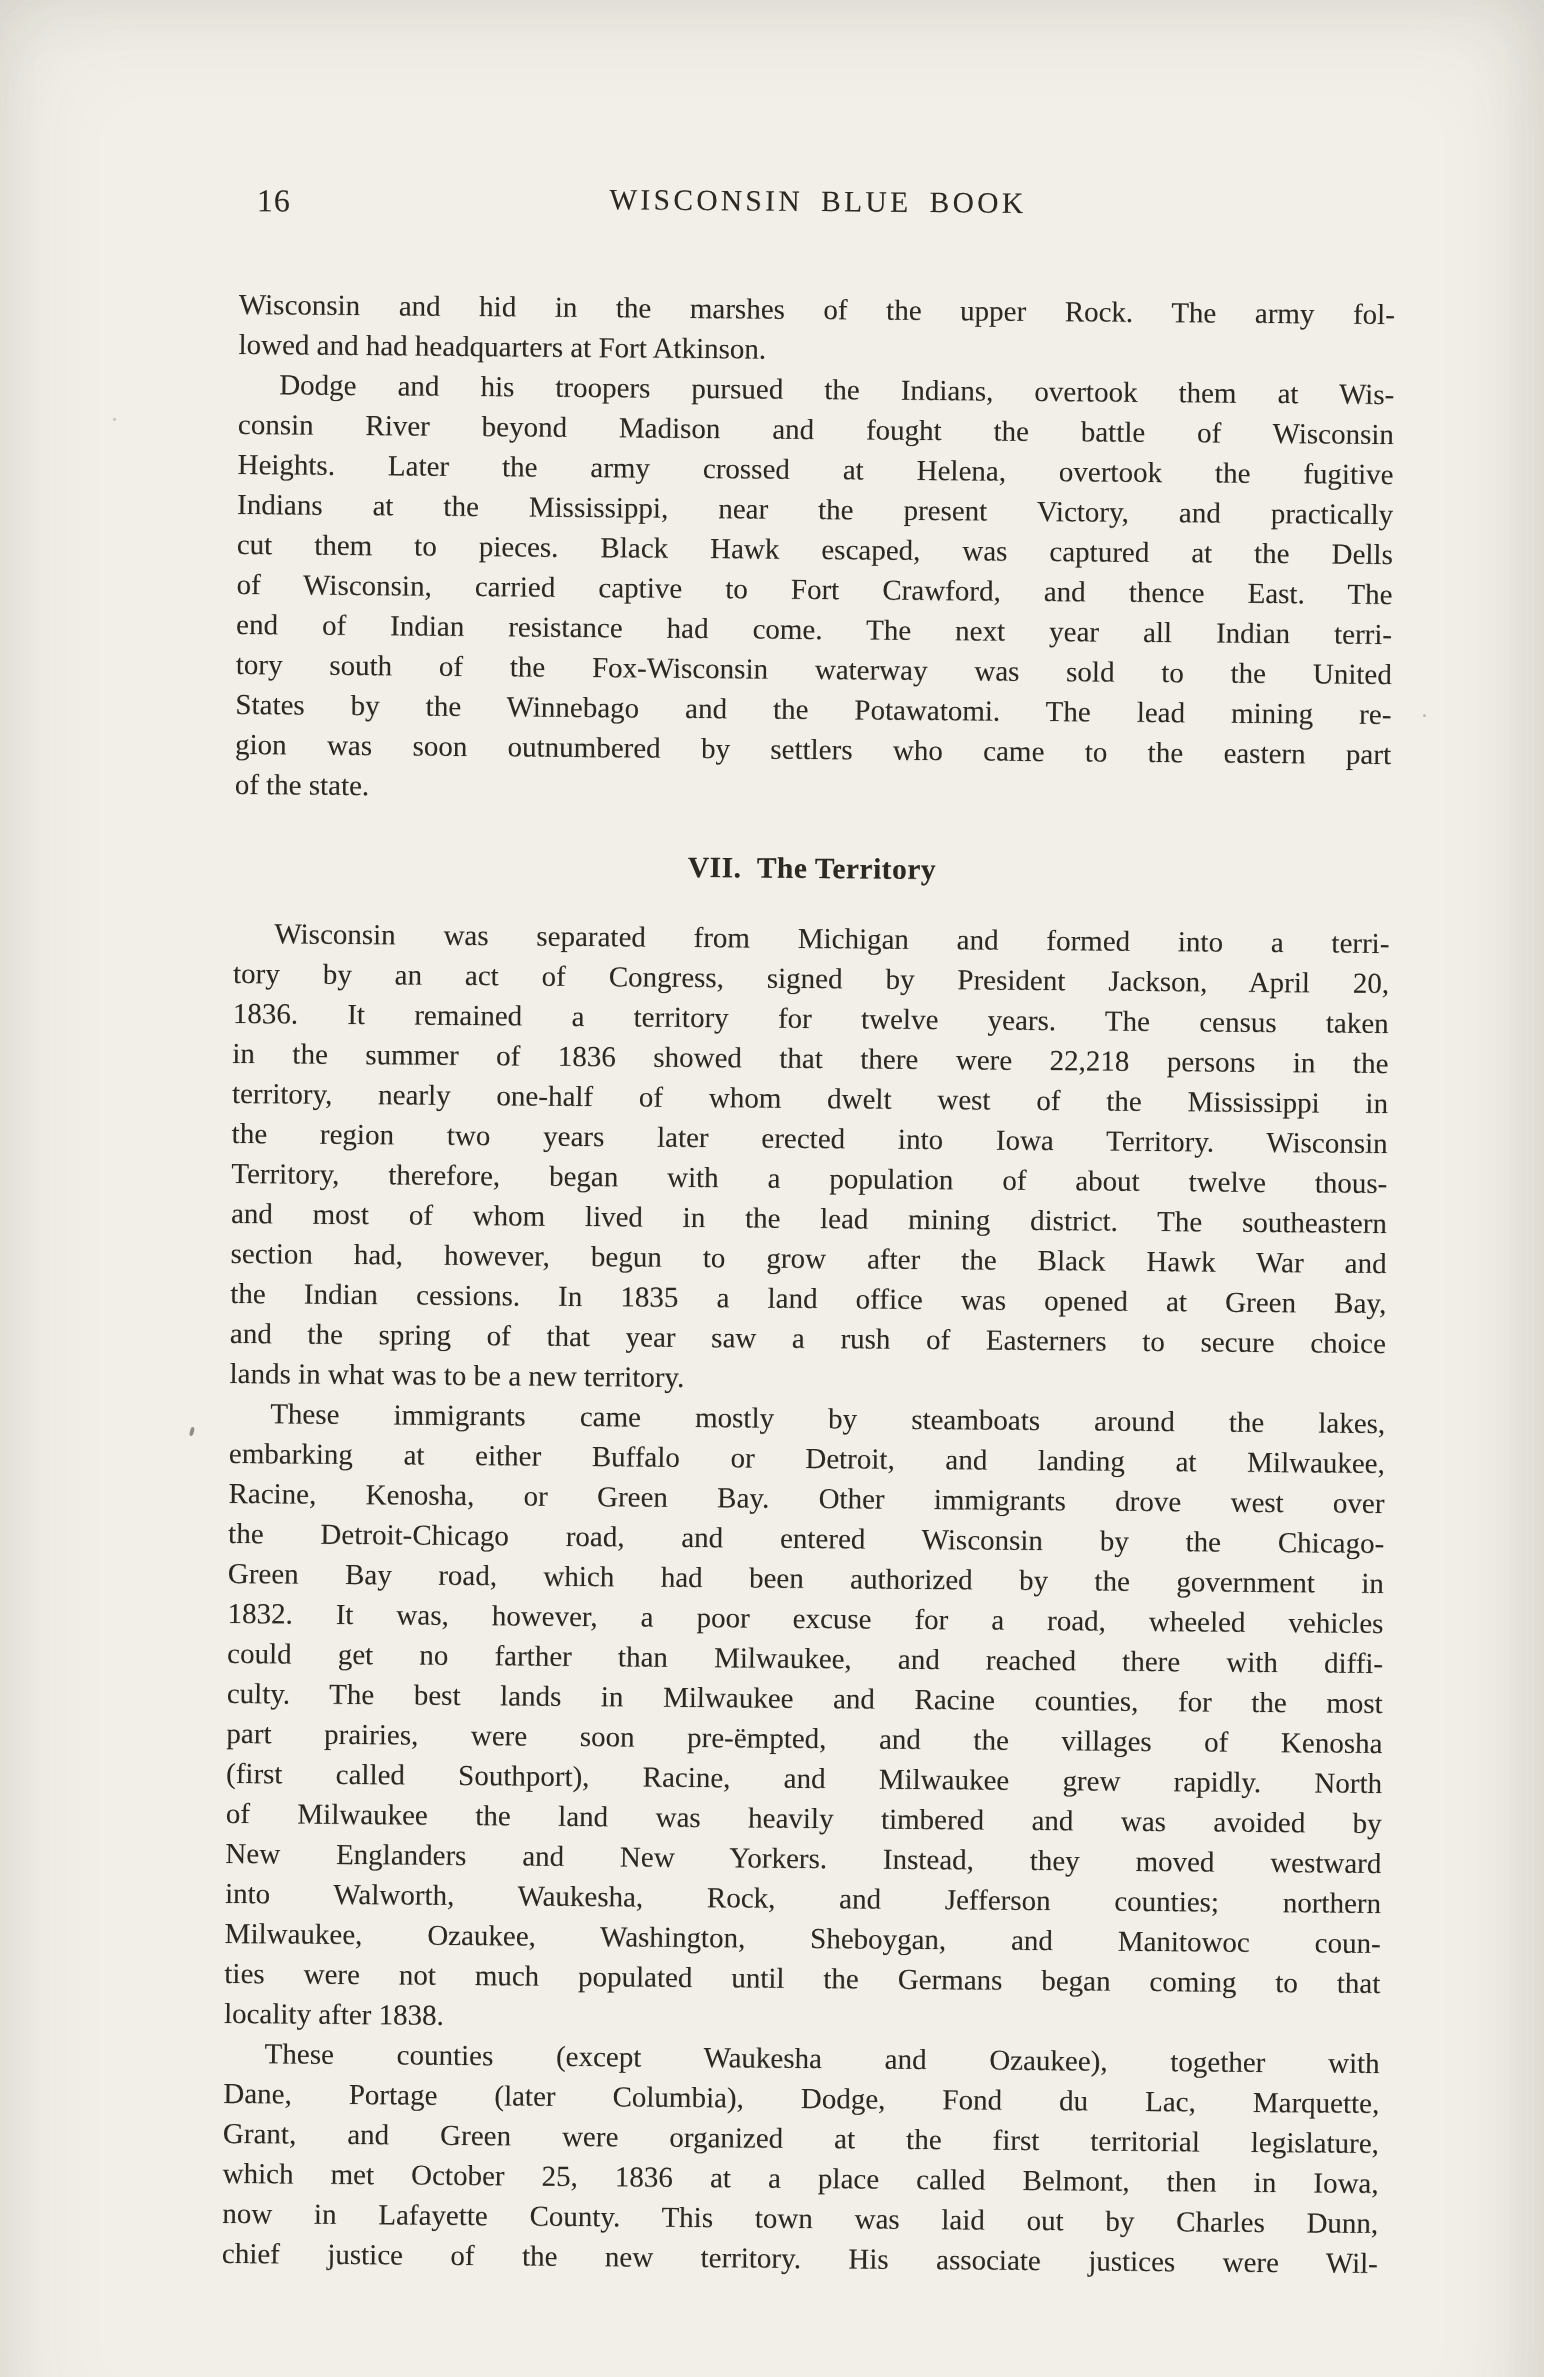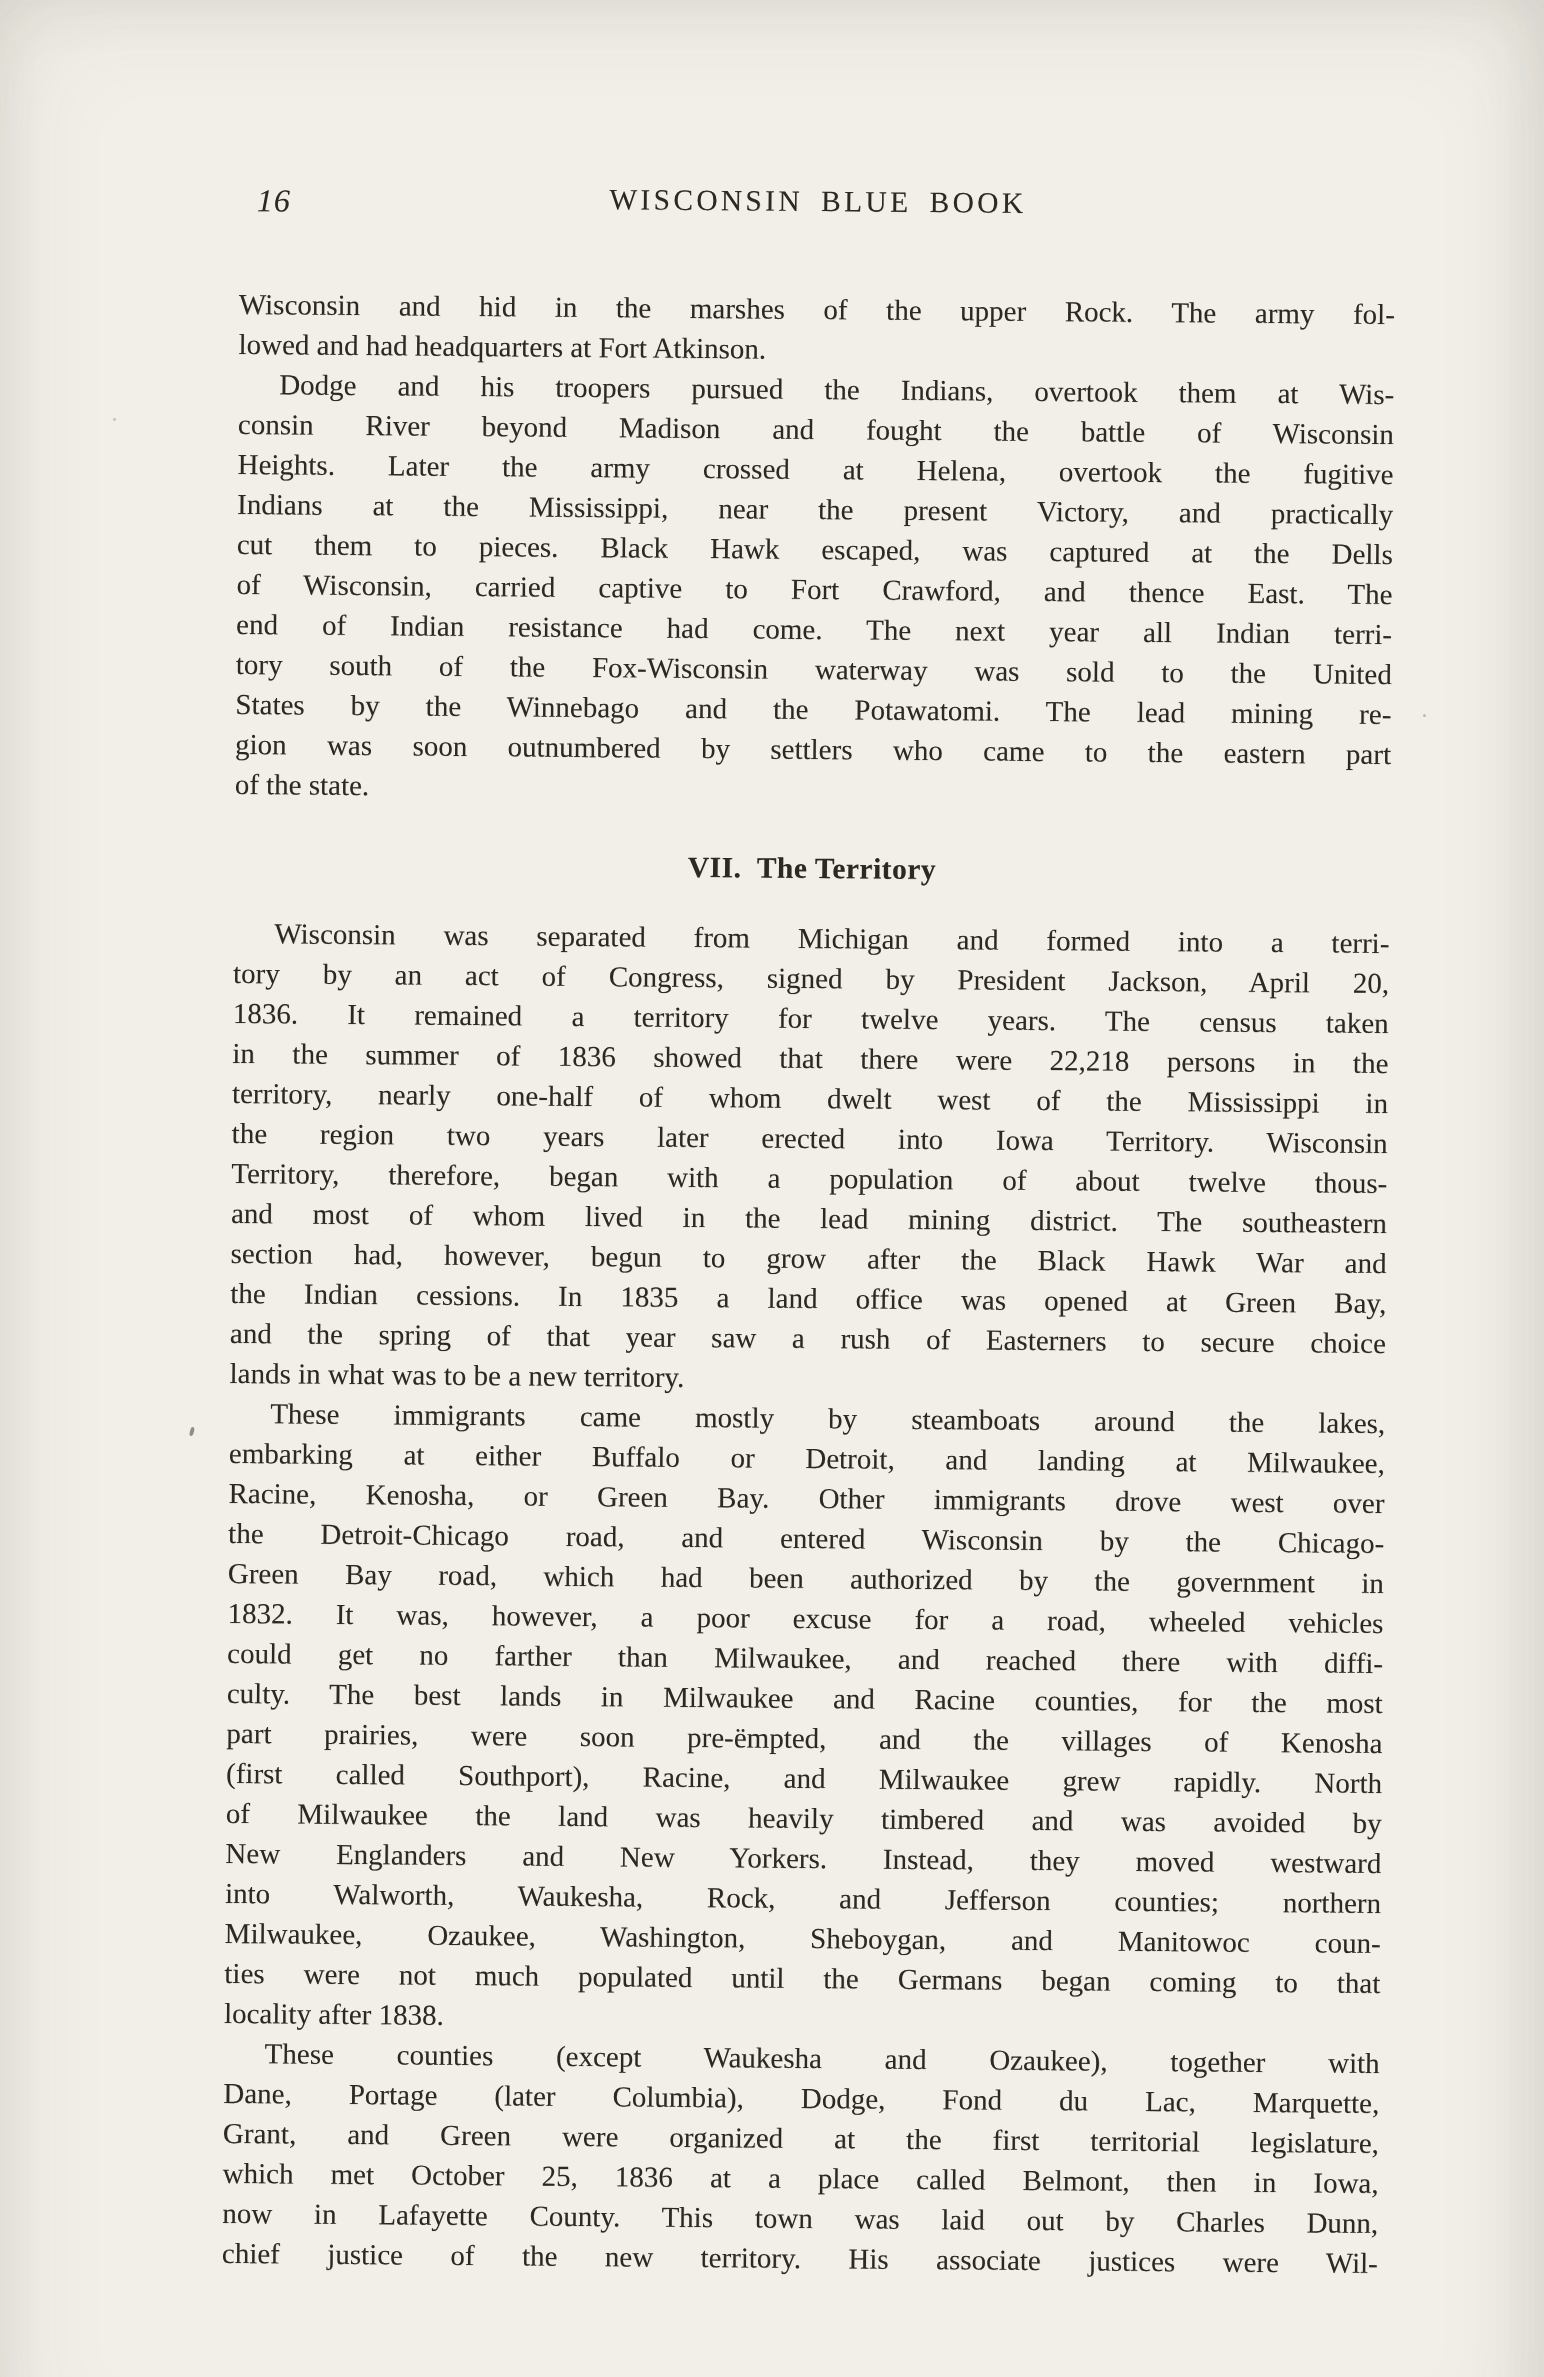--- a/index.html
+++ b/index.html
@@ -41,21 +41,20 @@
     height: 44px;
     margin-bottom: 60px;
   }
 
   .page-number {
     position: absolute;
     left: 17px;
     top: 1.9px;
     font-size: 32px;
     letter-spacing: 1px;
-    font-style: italic;
   }
 
   .book-title {
     display: block;
     text-align: center;
     font-size: 29.5px;
     letter-spacing: 3.3px;
     word-spacing: 7.6px;
   }
 

